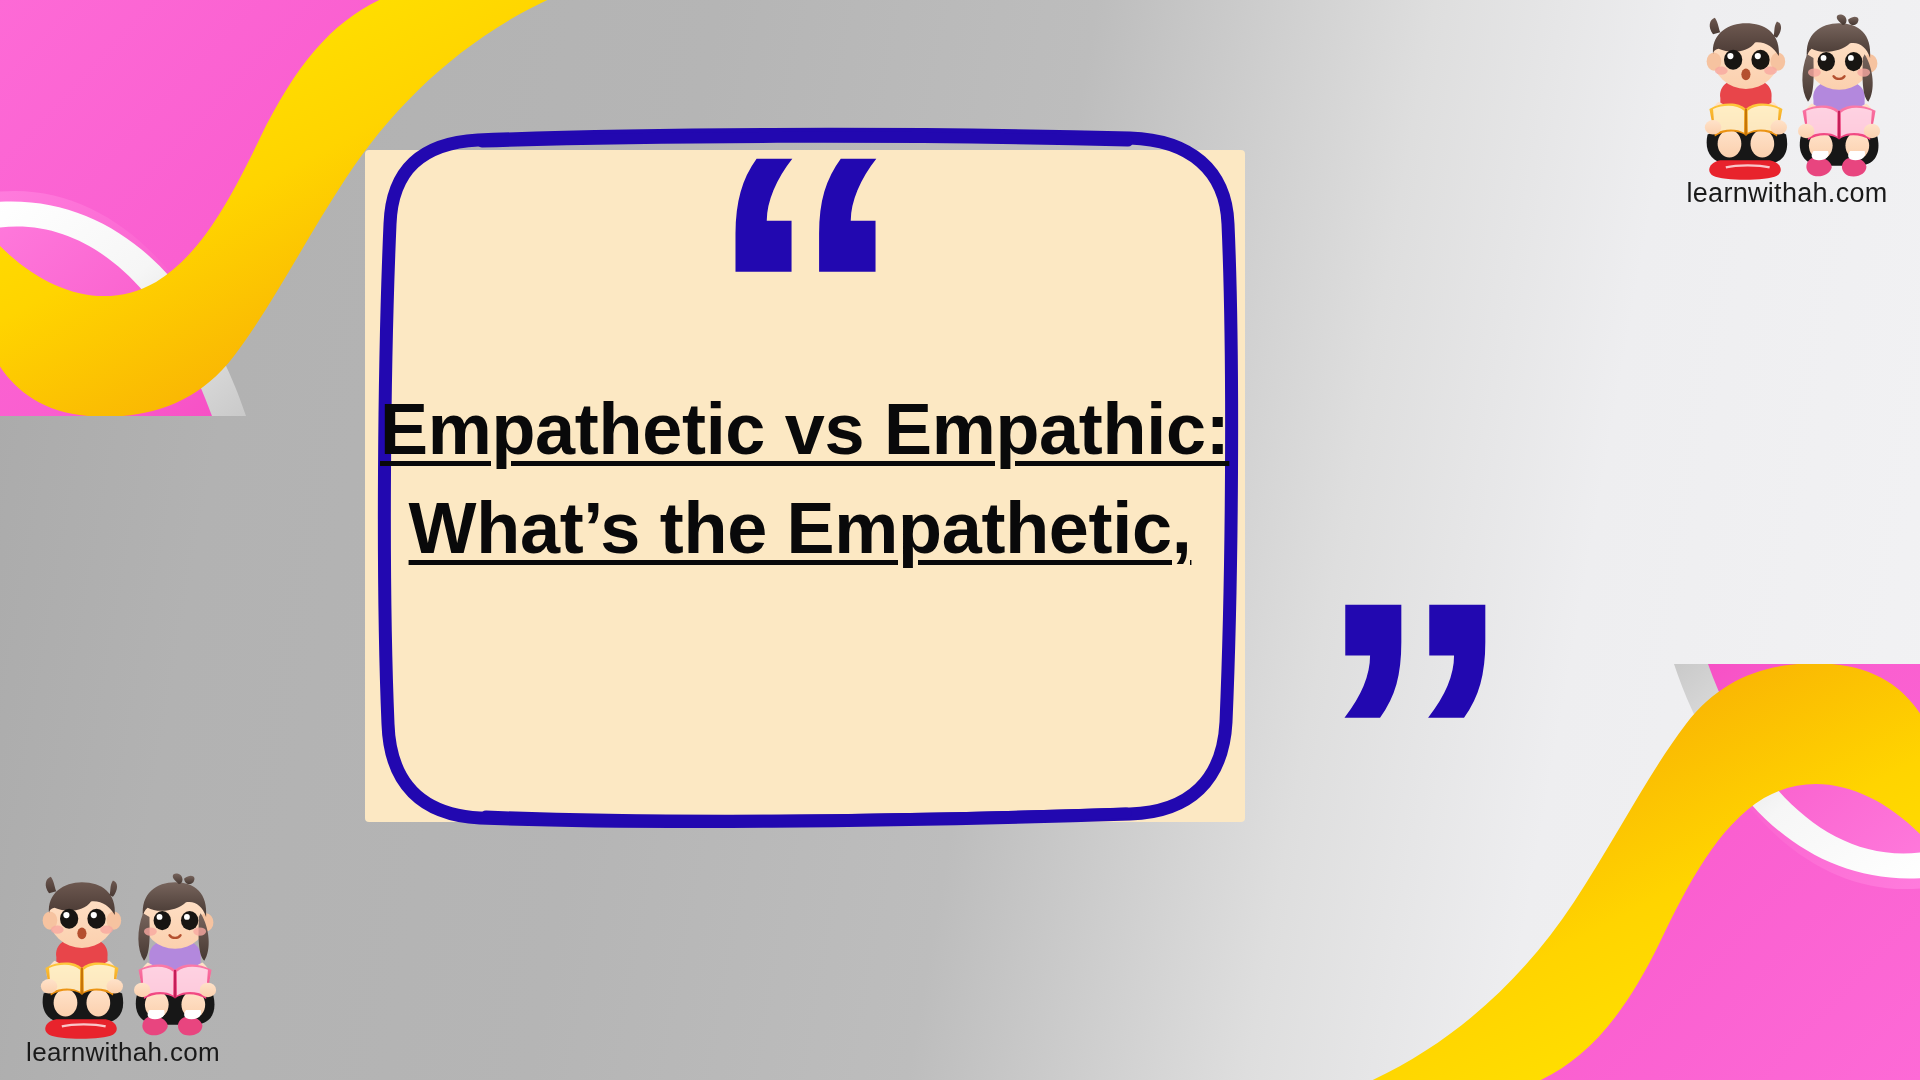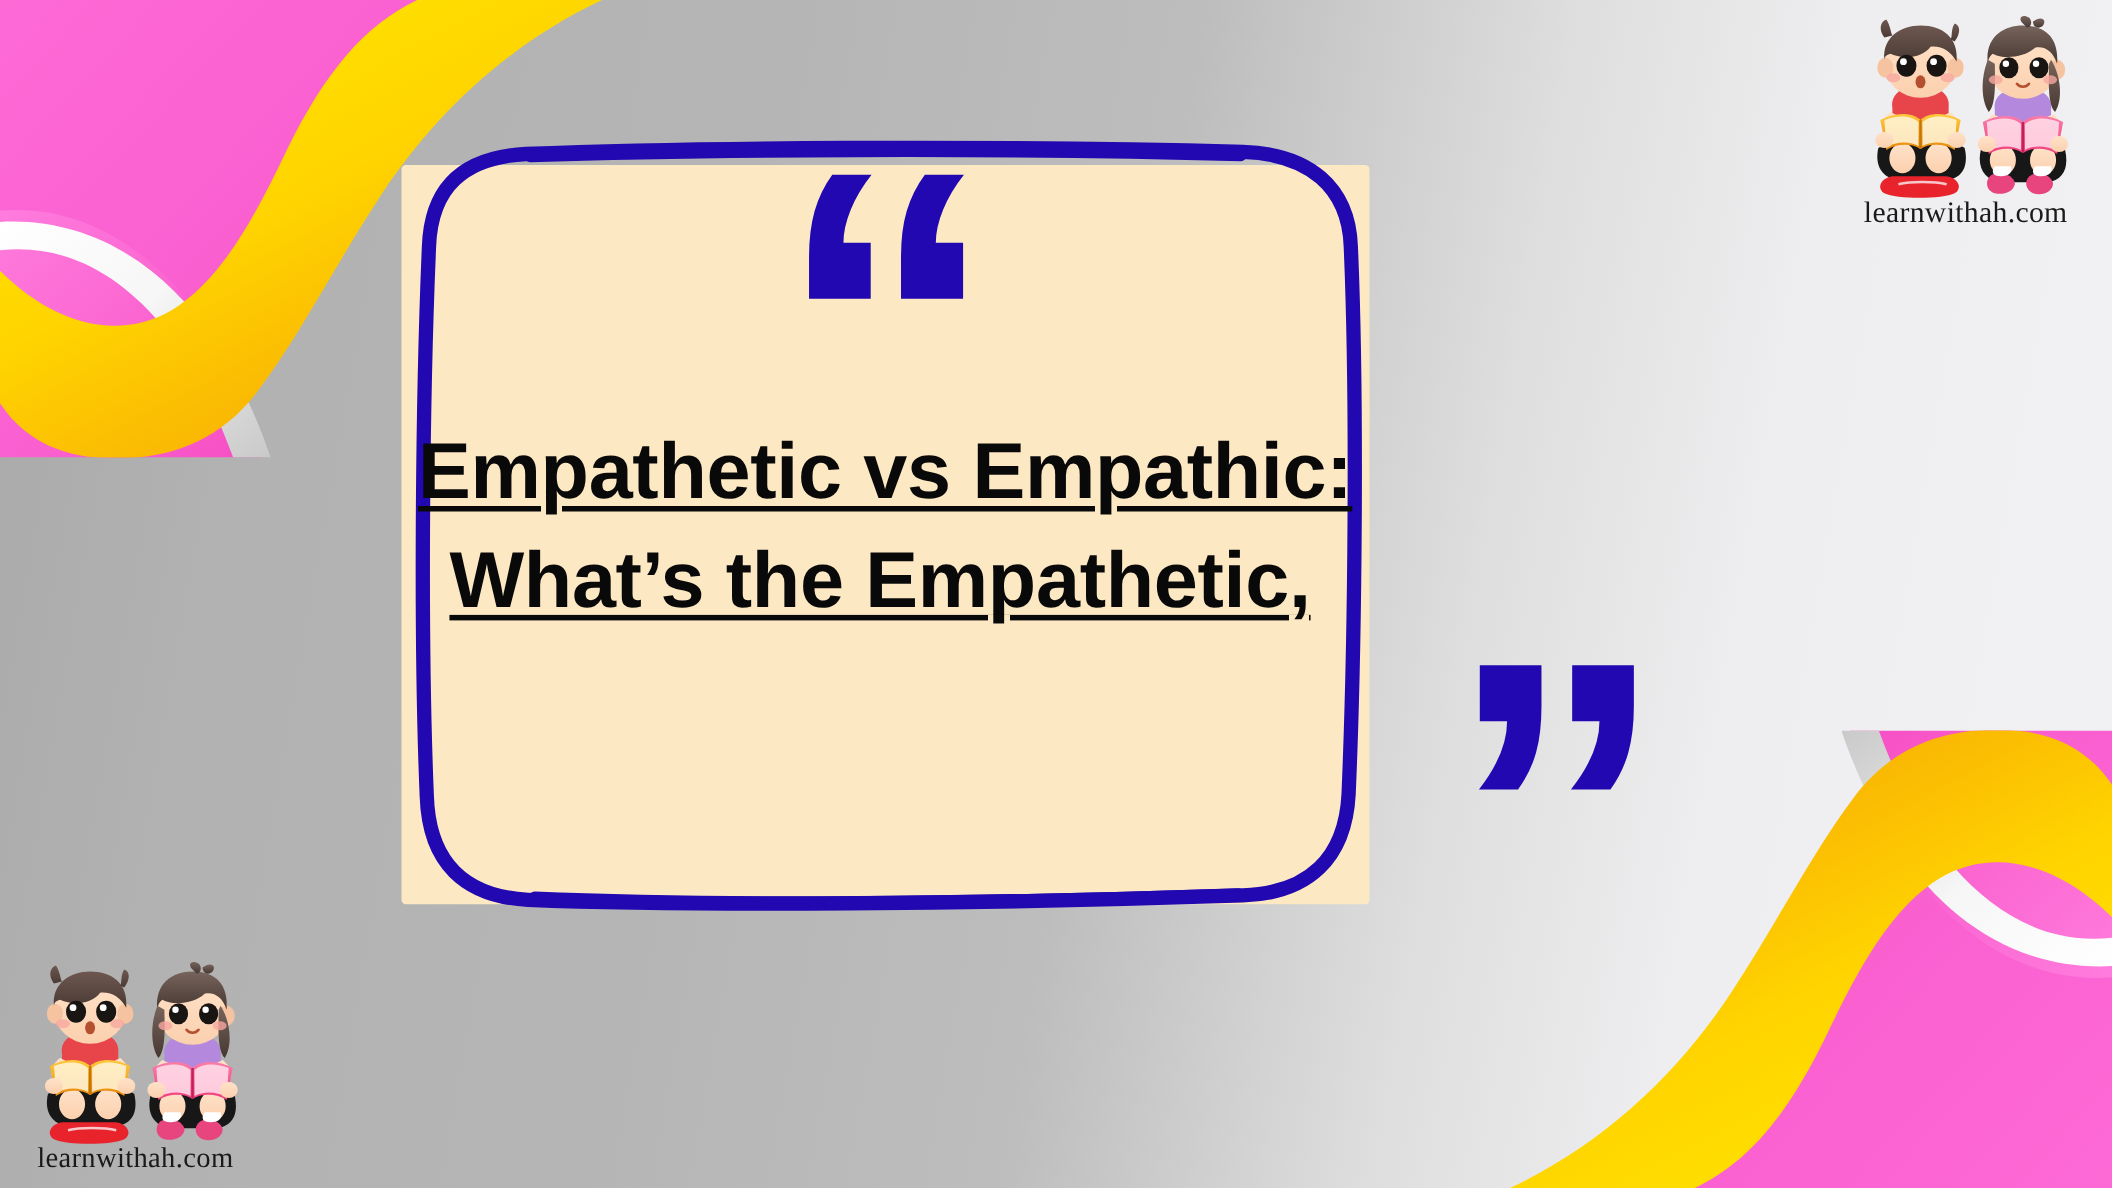--- a/index.html
+++ b/index.html
@@ -92,21 +92,21 @@
   .logo {
     position:absolute;
     width:210px;
     text-align:center;
   }
   #logo-tr { right:28px; top:14px; }
   #logo-bl { left:18px; bottom:12px; }
   .logo .kids { display:block; width:210px; height:170px; }
   .logo .logo-text {
     display:block;
-    font-family:Liberation Serif, serif;
+    font-family:Liberation Sans, sans-serif;
     font-size:27px;
     color:#1a1a1a;
     letter-spacing:0.3px;
     margin-top:-6px;
   }
   #logo-bl .logo-text { font-size:26px; }
 </style>
 </head>
 <body>
 

